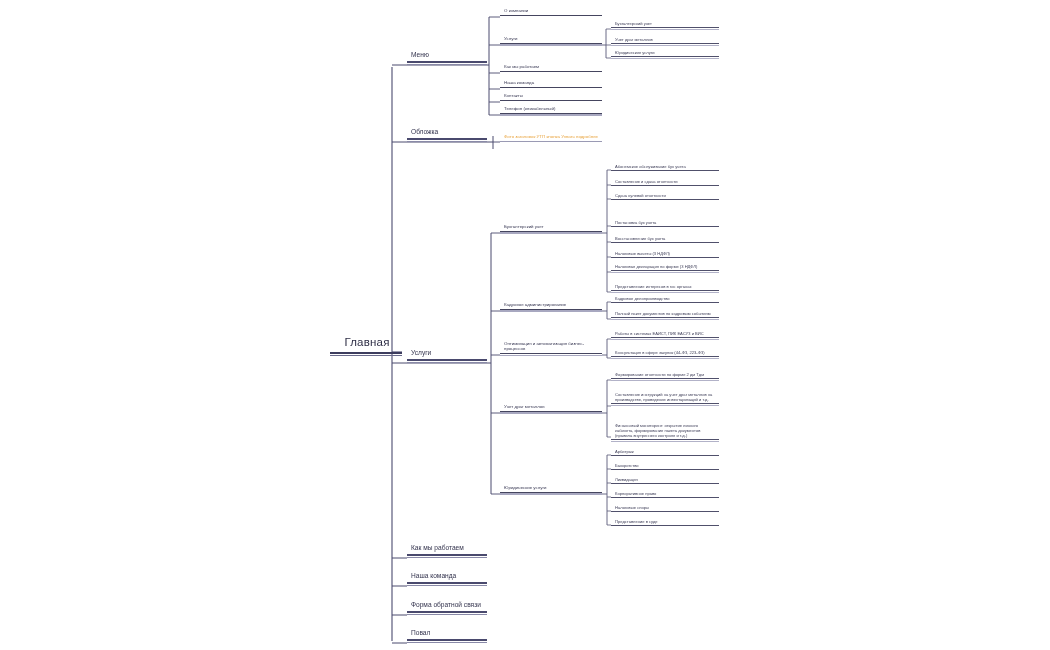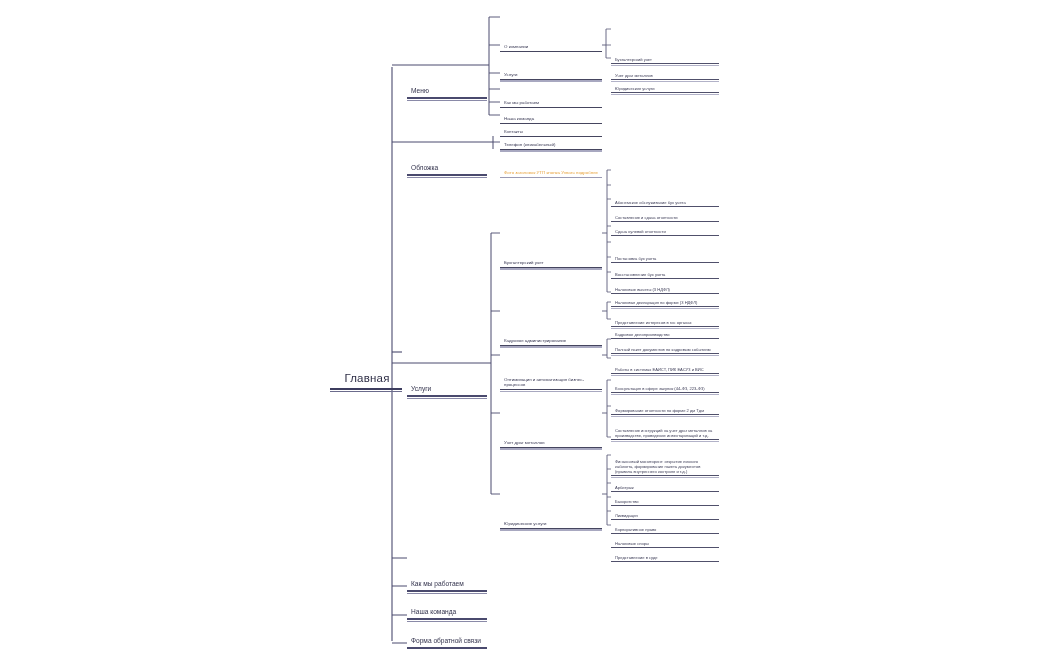--- a/index.html
+++ b/index.html
@@ -5,21 +5,21 @@
   html,body{margin:0;padding:0;background:#ffffff;}
   body{
     width:1050px;height:650px;position:relative;overflow:hidden;
     font-family:"Liberation Sans","DejaVu Sans",sans-serif;
     color:#3a3a52;
   }
   #canvas{position:absolute;inset:0;}
   svg.links{position:absolute;left:0;top:0;width:1050px;height:650px;pointer-events:none;}
 
   
-  .node{position:absolute;box-sizing:border-box;margin-top:36px;}
+  .node{position:absolute;box-sizing:border-box;}
   .node .lbl{
     display:block;
     line-height:1.22;
     white-space:pre-line;
     padding:0 2px 1px 4px;
   }
   .node .rule{display:block;width:100%;}
 
   
   .root{ }

